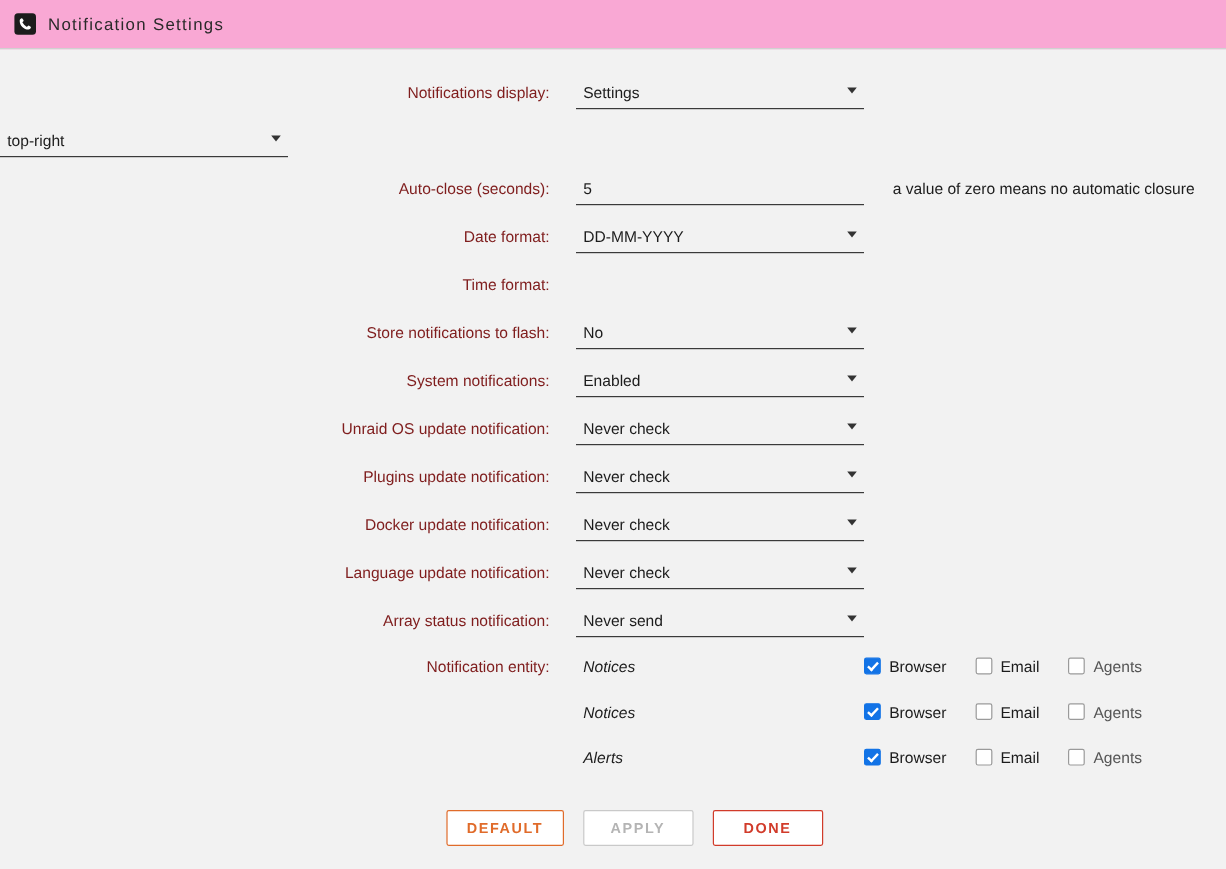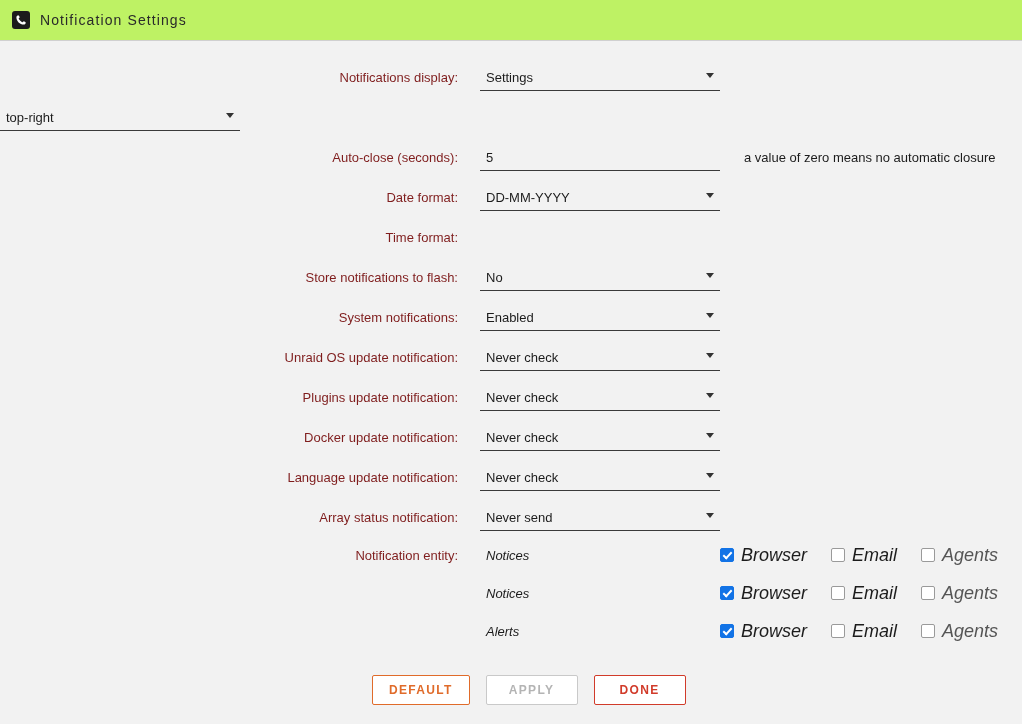--- a/index.html
+++ b/index.html
@@ -12,21 +12,21 @@
     background: #f2f2f2;
     font-family: "Liberation Sans", sans-serif;
     font-size: 13px;
     color: #1c1c1c;
     overflow: hidden;
   }
 
   
   .titlebar {
     height: 41px;
-    background: #bef264;
+    background: #f9a8d4;
     border-bottom: 1px solid #d0d0d0;
     display: flex;
     align-items: center;
     padding-left: 12px;
     box-sizing: border-box;
   }
   .titlebar-icon {
     width: 18px;
     height: 18px;
     background: #1c1c1c;
@@ -112,22 +112,21 @@
   }
   .checks {
     display: flex;
     align-items: center;
     gap: 24px;
   }
   .check {
     display: flex;
     align-items: center;
     gap: 7px;
-    font-size: 18px;
-    font-style: italic;
+    font-size: 13px;
   }
   .box {
     width: 14px;
     height: 14px;
     border: 1px solid #9a9a9a;
     background: #fff;
     border-radius: 2px;
     box-sizing: border-box;
     flex: none;
     position: relative;

